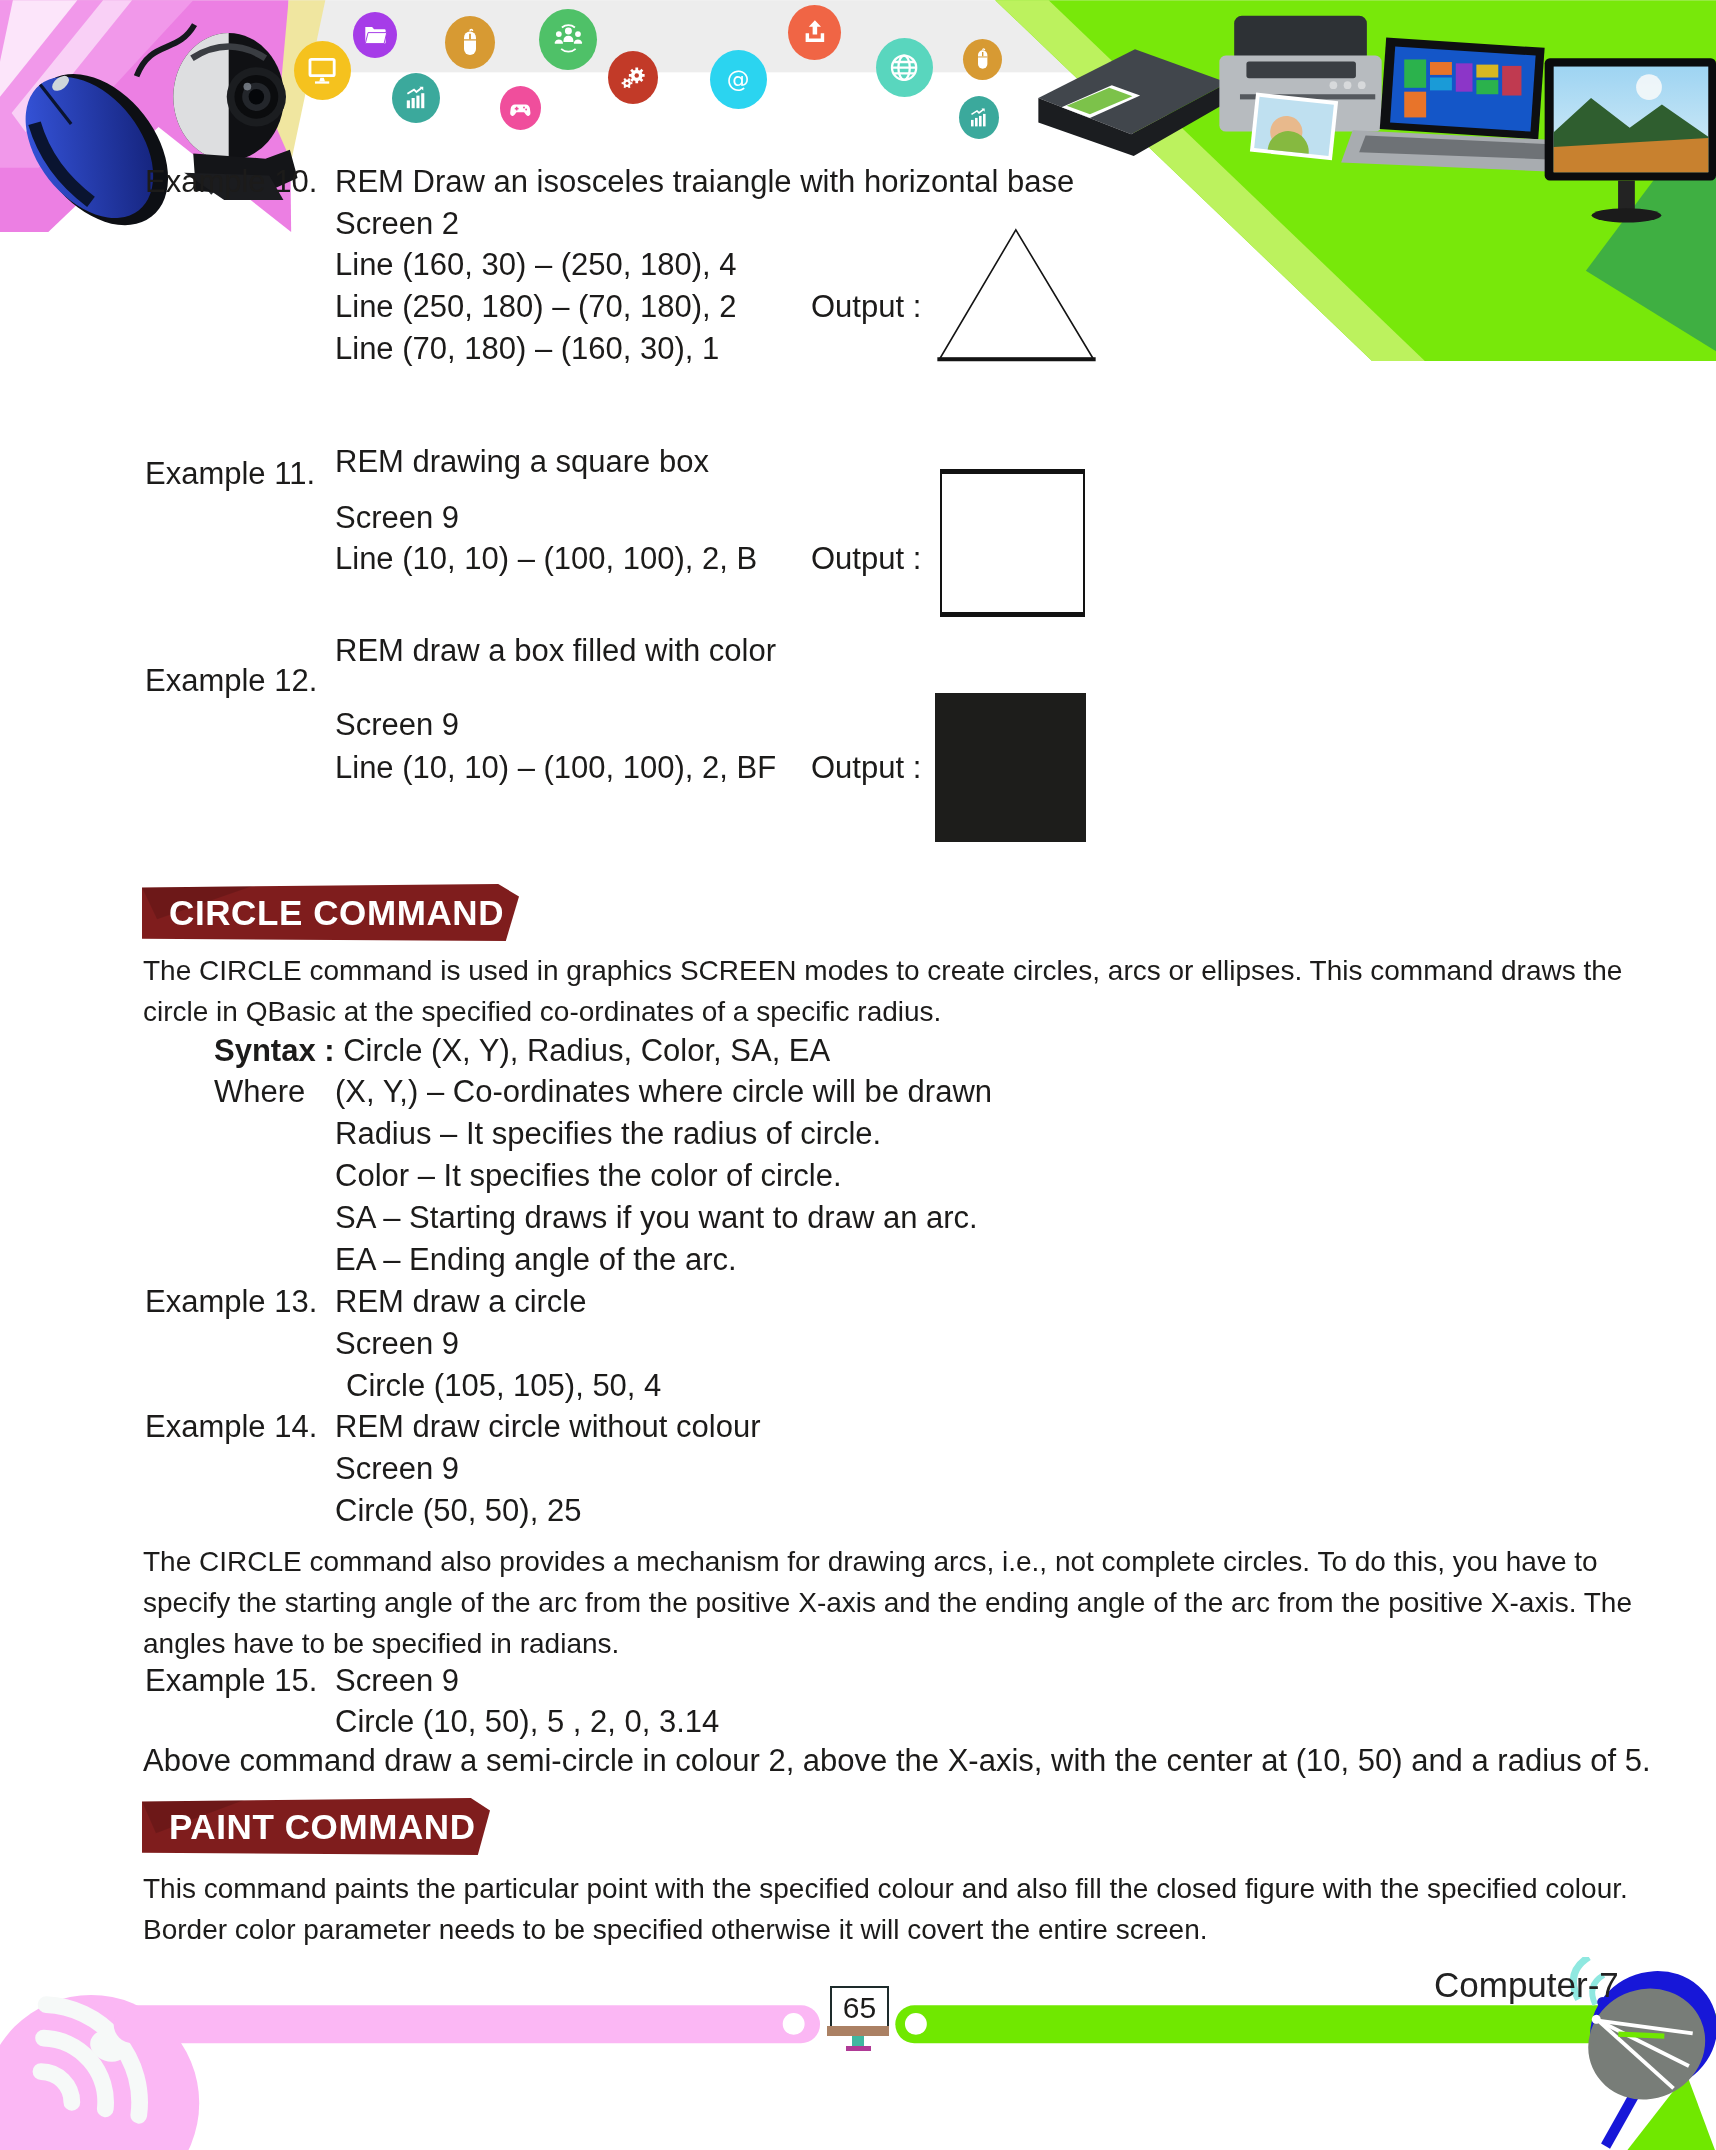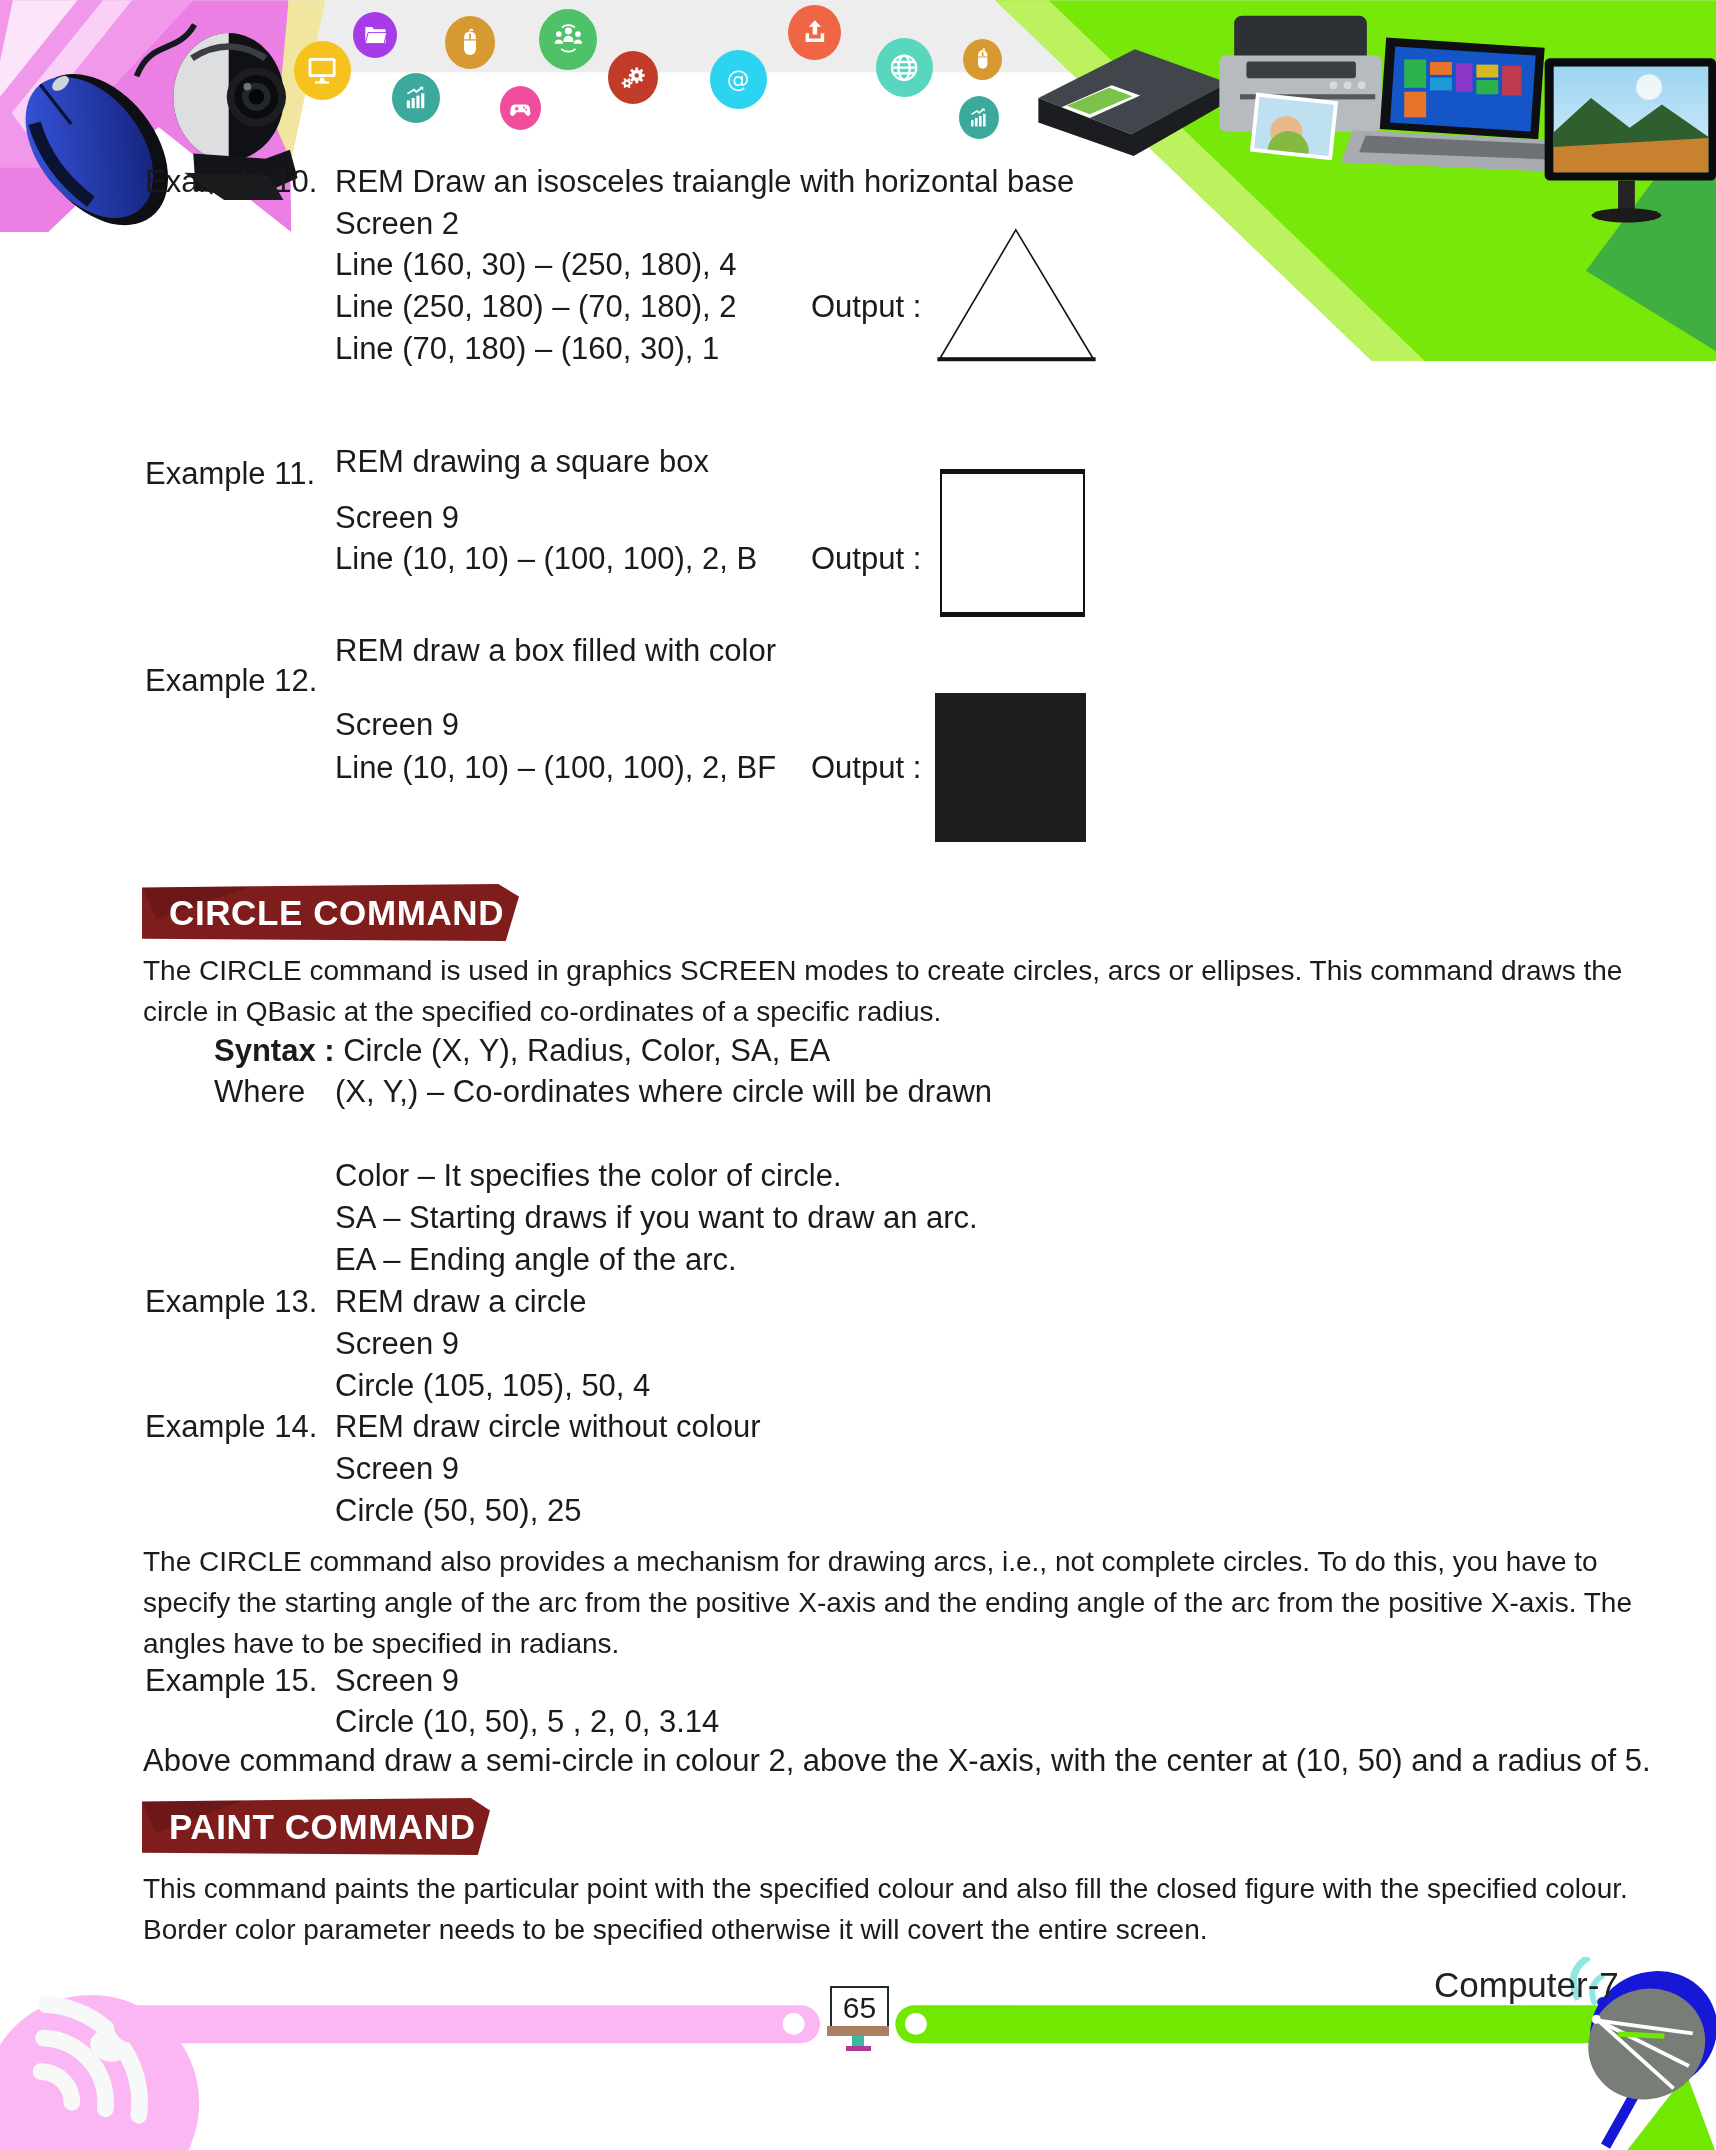--- a/index.html
+++ b/index.html
@@ -295,28 +295,29 @@
   <div class="banner" style="left:142px;top:884px;width:377px;">
     <div class="bt">CIRCLE COMMAND</div>
   </div>
   <div class="p" style="left:143px;top:950px;width:1546px;">The CIRCLE command is used in graphics SCREEN modes to create circles, arcs or ellipses. This command draws the circle in QBasic at the specified co-ordinates of a specific radius.</div>
   <div class="t" style="left:214px;top:1033px;">
     <span class="b">Syntax :</span>
     <span>Circle (X, Y), Radius, Color, SA, EA</span>
   </div>
   <div class="t" style="left:214px;top:1074px;">Where</div>
   <div class="t" style="left:335px;top:1074px;">(X, Y,) – Co-ordinates where circle will be drawn</div>
+  <div class="t" style="left:335px;top:1116px;">Radius – It specifies the radius of circle.</div>
   <div class="t" style="left:335px;top:1158px;">Color – It specifies the color of circle.</div>
   <div class="t" style="left:335px;top:1200px;">SA – Starting draws if you want to draw an arc.</div>
   <div class="t" style="left:335px;top:1242px;">EA – Ending angle of the arc.</div>
 
   <div class="t" style="left:145px;top:1284px;">Example 13.</div>
   <div class="t" style="left:335px;top:1284px;">REM draw a circle</div>
   <div class="t" style="left:335px;top:1326px;">Screen 9</div>
-  <div class="t" style="left:335px;top:1368px;">Circle (105, 105), 50, 4</div>
+  <div class="t" style="left:346px;top:1368px;">Circle (105, 105), 50, 4</div>
 
   <div class="t" style="left:145px;top:1409px;">Example 14.</div>
   <div class="t" style="left:335px;top:1409px;text-align:right;">REM draw circle without colour</div>
   <div class="t" style="left:335px;top:1451px;">Screen 9</div>
   <div class="t" style="left:335px;top:1493px;">Circle (50, 50), 25</div>
 
   <div class="p" style="left:143px;top:1541px;width:1546px;">The CIRCLE command also provides a mechanism for drawing arcs, i.e., not complete circles. To do this, you have to specify the starting angle of the arc from the positive X-axis and the ending angle of the arc from the positive X-axis. The angles have to be specified in radians.</div>
 
   <div class="t" style="left:145px;top:1663px;">Example 15.</div>
   <div class="t" style="left:335px;top:1663px;">Screen 9</div>

